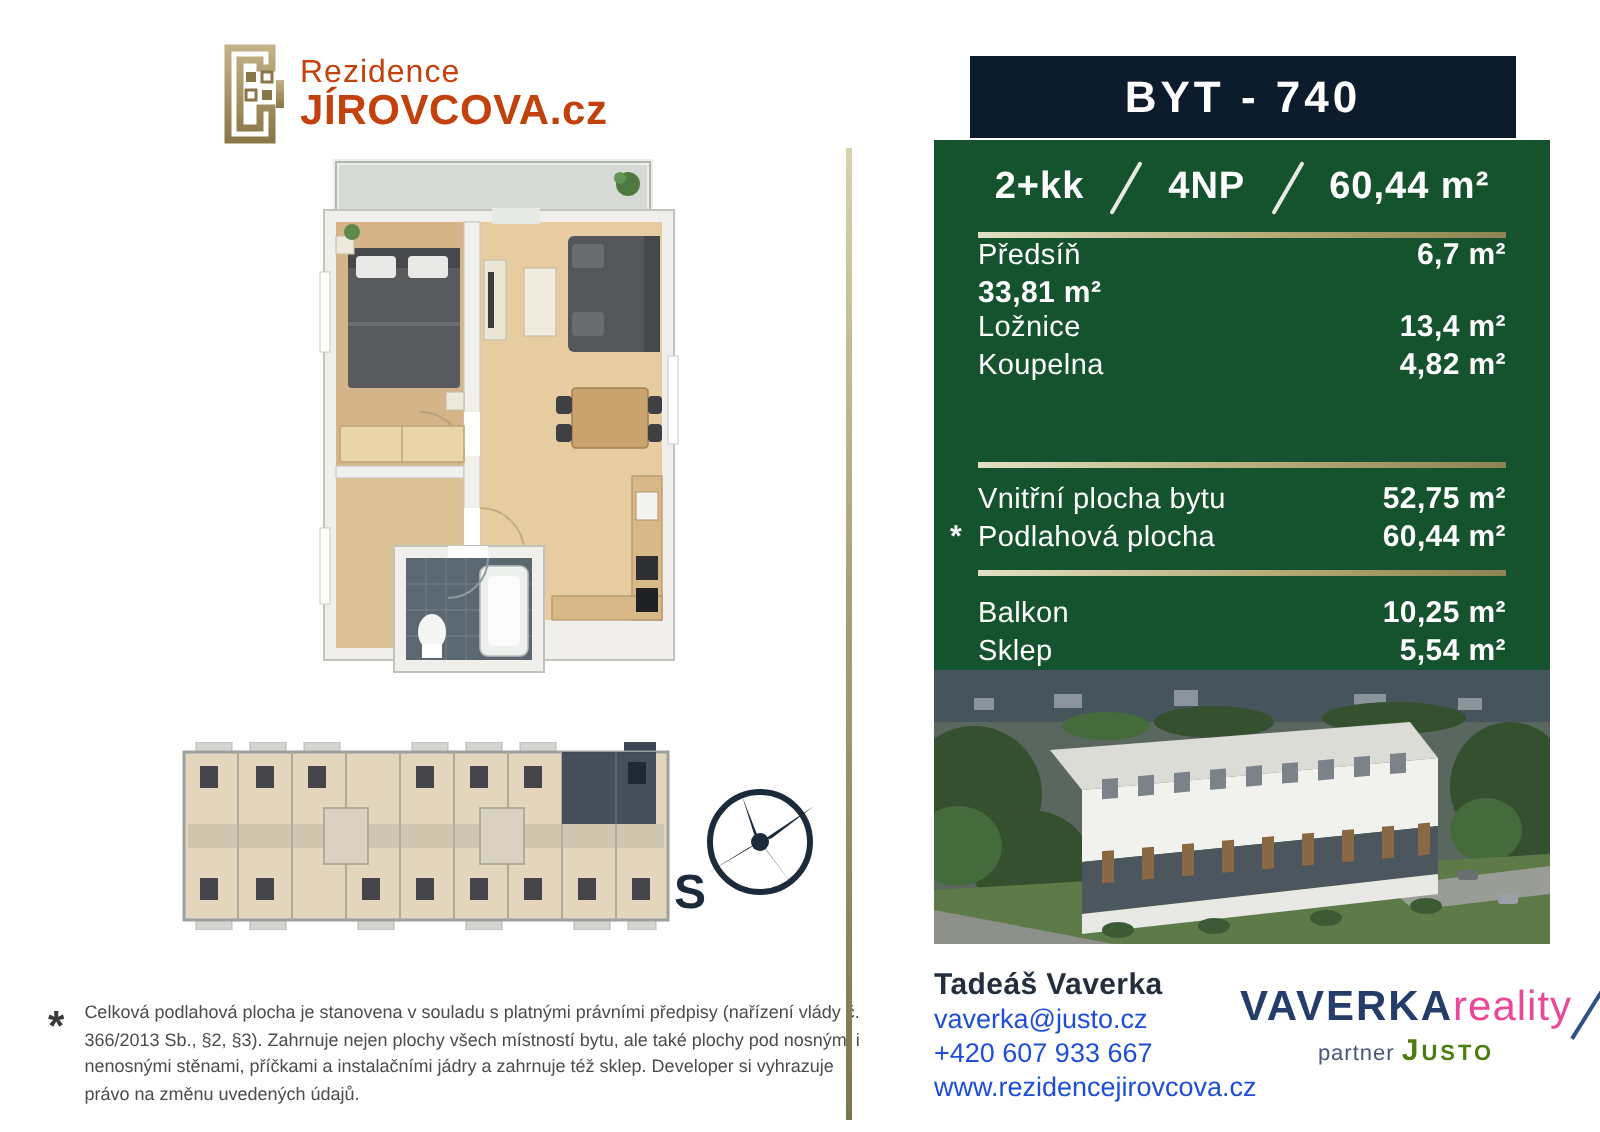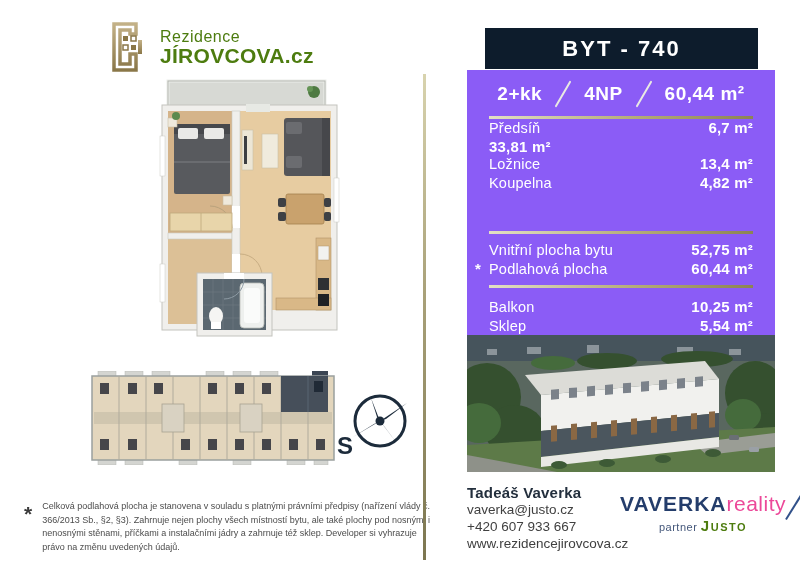--- a/index.html
+++ b/index.html
@@ -5,21 +5,21 @@
   * { margin:0; padding:0; box-sizing:border-box; }
   html,body { background:#e8e8e8; }
   .page {
     position:relative; width:800px; height:566px; background:#ffffff;
     font-family:"Liberation Sans", sans-serif; overflow:hidden; margin:0 auto;
   }
 
   
   .brand { position:absolute; left:108px; top:22px; display:flex; align-items:center; }
   .brand-icon { width:40px; height:50px; }
-  .brand-text { margin-left:12px; color:#4d7c0f; }
+  .brand-text { margin-left:2px; color:#c2410c; }
   .brand-line1 { font-size:16px; letter-spacing:.5px; line-height:17px; }
   .brand-line2 { font-size:21px; font-weight:bold; letter-spacing:.3px; line-height:22px; }
 
   
   .floorplan { position:absolute; left:128px; top:78px; width:224px; height:268px; }
 
   
   .floor-overview { position:absolute; left:90px; top:371px; width:246px; height:94px; }
 
   
@@ -32,21 +32,21 @@
 
   
   .divider-v { position:absolute; left:423px; top:74px; width:3px; height:486px;
     background:linear-gradient(180deg,#d8d3ae 0%, #a9a179 45%, #7c7650 100%); }
 
   
   .unit-header { position:absolute; left:485px; top:28px; width:273px; height:41px;
     background:#0d1c2c; color:#ffffff; display:flex; align-items:center; justify-content:center;
     font-size:22px; font-weight:bold; letter-spacing:2px; }
   .panel { position:absolute; left:467px; top:70px; width:308px; height:402px;
-    background:#8b5cf6; color:#ffffff; }
+    background:#14532d; color:#ffffff; }
   .panel-inner { padding:0 22px; position:relative; }
 
   .subtitle { display:flex; align-items:center; justify-content:center; height:46px; padding-top:2px; }
   .subtitle .val { font-size:19px; font-weight:bold; letter-spacing:.5px; }
   .slash { width:2px; height:30px; background:#e9e9e3; transform:rotate(30deg); margin:0 20px; border-radius:1px; }
 
   .hr-gold { height:3px; border:0;
     background:linear-gradient(90deg,#e3e0c4 0%, #b5ac78 55%, #8c8452 100%); }
 
   .row { display:flex; justify-content:space-between; align-items:baseline; line-height:17.5px; position:relative; }
@@ -58,21 +58,21 @@
   .hr2 { margin-top:39px; }
   .totals { margin-top:7px; }
   .hr3 { margin-top:7px; }
   .extras { margin-top:10px; }
 
   .building-photo { position:absolute; left:0; bottom:0; width:308px; height:137px; }
 
   
   .contact { position:absolute; left:467px; top:484px; color:#232f3d; }
   .contact-name { font-size:15px; font-weight:bold; letter-spacing:.2px; }
-  .contact-line { font-size:13.5px; line-height:17px; color:#404040; }
+  .contact-line { font-size:13.5px; line-height:17px; color:#1d4ed8; }
   .contact-line:first-of-type { margin-top:4px; }
 
   
   .agency { position:absolute; left:618px; top:492px; width:170px; text-align:center; }
   .agency-main { font-size:21px; white-space:nowrap; position:relative; }
   .agency-bold { font-weight:bold; color:#243d6b; letter-spacing:1px; }
   .agency-light { font-weight:normal; color:#ec4899; letter-spacing:.5px; }
   .agency-flourish { position:absolute; right:-8px; top:-4px; width:2px; height:34px;
     background:#31518a; transform:rotate(32deg); }
   .agency-partner { font-size:11px; color:#44577a; margin-top:1px; letter-spacing:.5px; }

